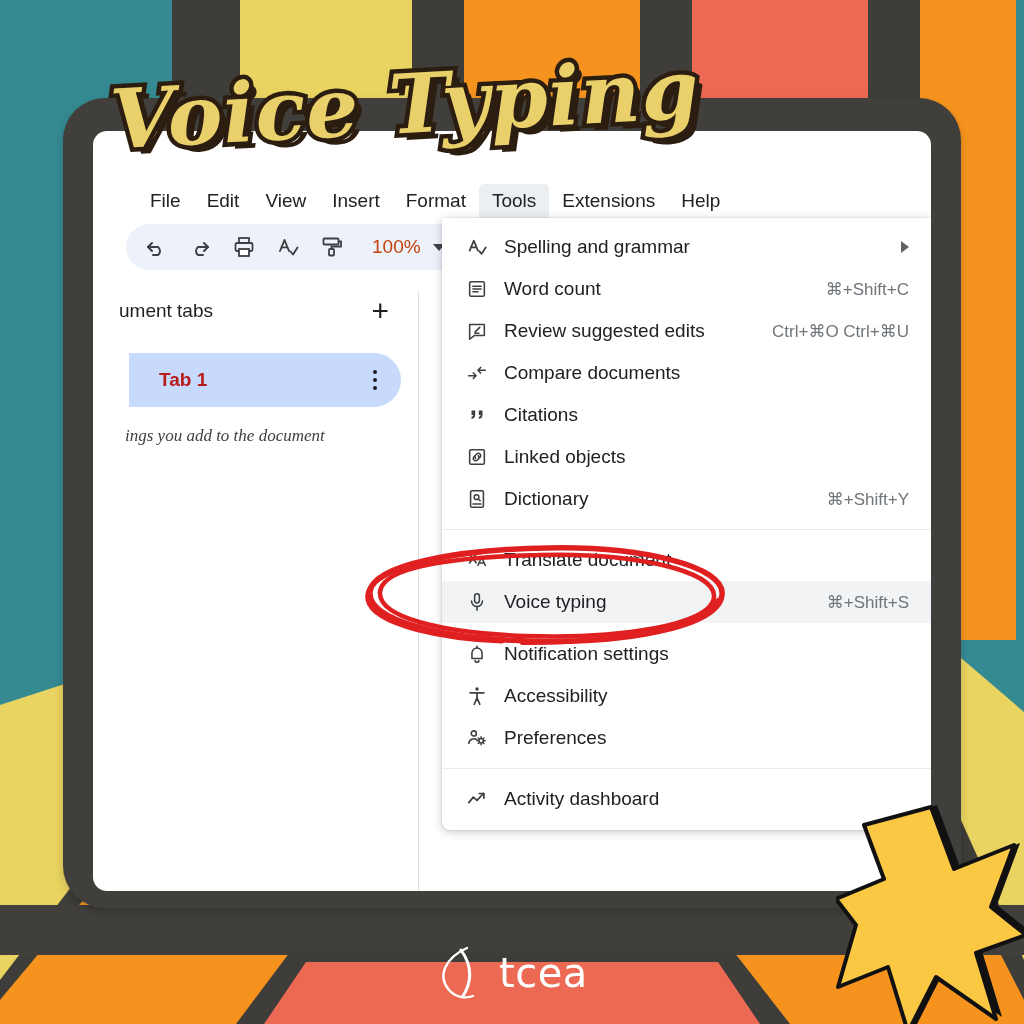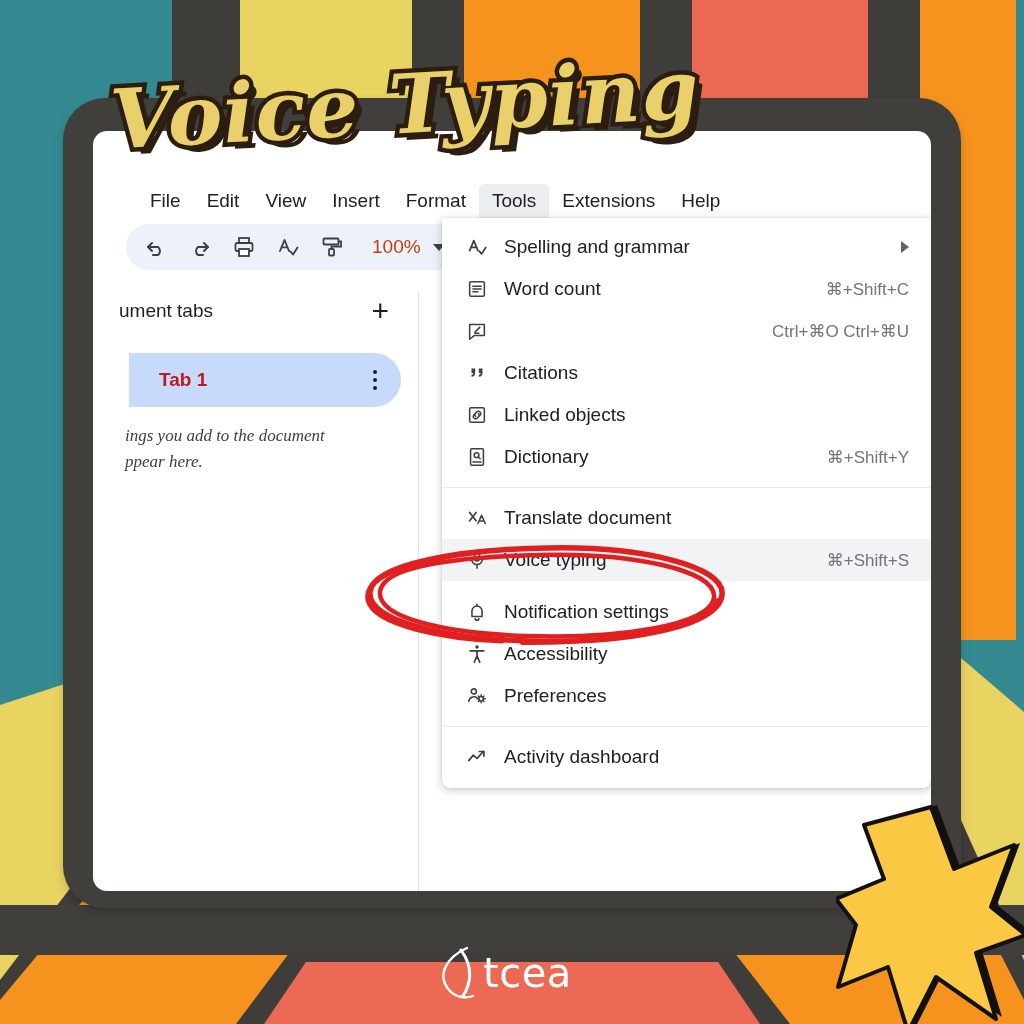--- a/index.html
+++ b/index.html
@@ -142,21 +142,21 @@
     white-space: nowrap;
   }
   .headline span { -webkit-text-stroke: 9px #2b1d10; }
 
   
   .star { position: absolute; left: 836px; top: 795px; }
 
   
   .tcea {
     position: absolute; left: 437px; top: 944px;
-    display: flex; align-items: center; gap: 4px;
+    display: flex; align-items: center; gap: 20px;
   }
   .tcea-word {
     font-size: 40px; color: #ffffff; letter-spacing: .5px;
     font-family: "DejaVu Sans", sans-serif;
   }
 </style>
 </head>
 <body>
 
 <div id="stage">
@@ -268,21 +268,20 @@
       <div class="tab-chip">
         <span class="tab-chip-label">Tab 1</span>
         <span class="kebab">
             <i></i>
             <i></i>
             <i></i>
           </span>
       </div>
       <div class="sb-hint">
         <div>ings you add to the document</div>
-        <div>ppear here.</div>
       </div>
     </div>
     <div class="sb-divider"></div>
 
     <div class="dropdown">
 
       <div class="mrow">
         <span class="mi">
           <svg width="22" height="22" viewBox="0 0 24 24">
             <path d="M4 16 L8.5 5 L13 16" fill="none" stroke="#3c4043" stroke-width="1.9" stroke-linecap="round" stroke-linejoin="round"></path>
@@ -305,23 +304,33 @@
         <span class="maccel">⌘+Shift+C</span>
       </div>
 
       <div class="mrow">
         <span class="mi">
           <svg width="22" height="22" viewBox="0 0 24 24">
             <path d="M4 5 H20 V17 H9 L4 21 Z" fill="none" stroke="#3c4043" stroke-width="1.7" stroke-linejoin="round"></path>
             <path d="M15 8 L10 13 M9.5 14.5 H14" stroke="#3c4043" stroke-width="1.7" stroke-linecap="round"></path>
           </svg>
         </span>
+        <span class="mlabel">Review suggested edits</span>
         <span class="maccel">Ctrl+⌘O Ctrl+⌘U</span>
       </div>
 
+      <div class="mrow">
+        <span class="mi">
+          <svg width="22" height="22" viewBox="0 0 24 24">
+            <path d="M3 15 H11 M8 12 L11 15 L8 18" fill="none" stroke="#3c4043" stroke-width="1.8" stroke-linecap="round" stroke-linejoin="round"></path>
+            <path d="M21 9 H13 M16 6 L13 9 L16 12" fill="none" stroke="#3c4043" stroke-width="1.8" stroke-linecap="round" stroke-linejoin="round"></path>
+          </svg>
+        </span>
+        <span class="mlabel">Compare documents</span>
+      </div>
 
       <div class="mrow">
         <span class="mi">
           <svg width="22" height="22" viewBox="0 0 24 24">
             <path d="M6 7 h4 v5 a4 4 0 0 1 -4 4 v-2 a2 2 0 0 0 2 -2 h-2 z" fill="#3c4043"></path>
             <path d="M14 7 h4 v5 a4 4 0 0 1 -4 4 v-2 a2 2 0 0 0 2 -2 h-2 z" fill="#3c4043"></path>
           </svg>
         </span>
         <span class="mlabel">Citations</span>
       </div>

